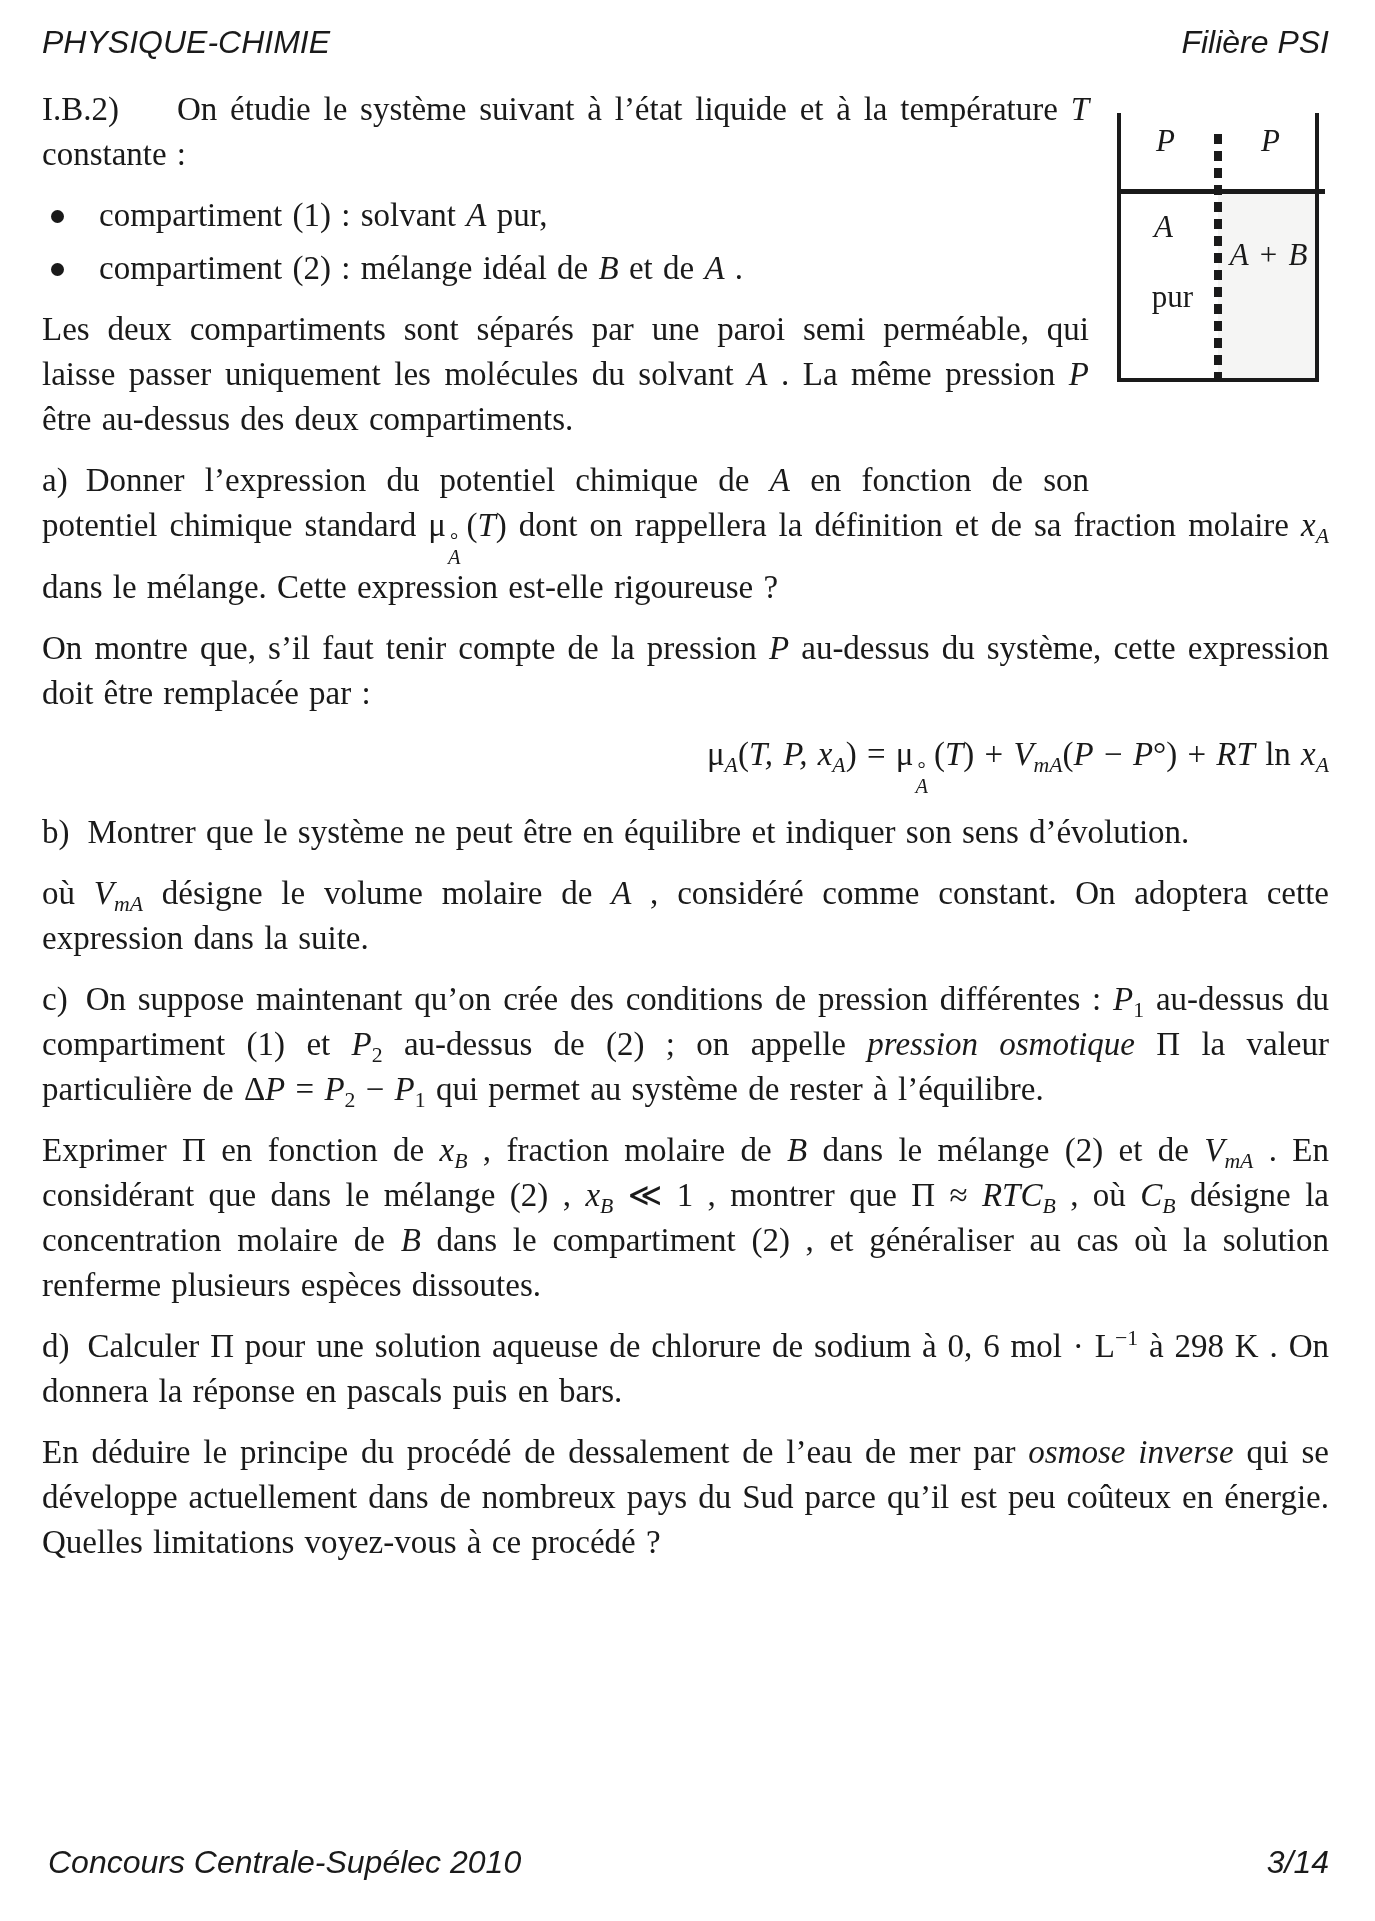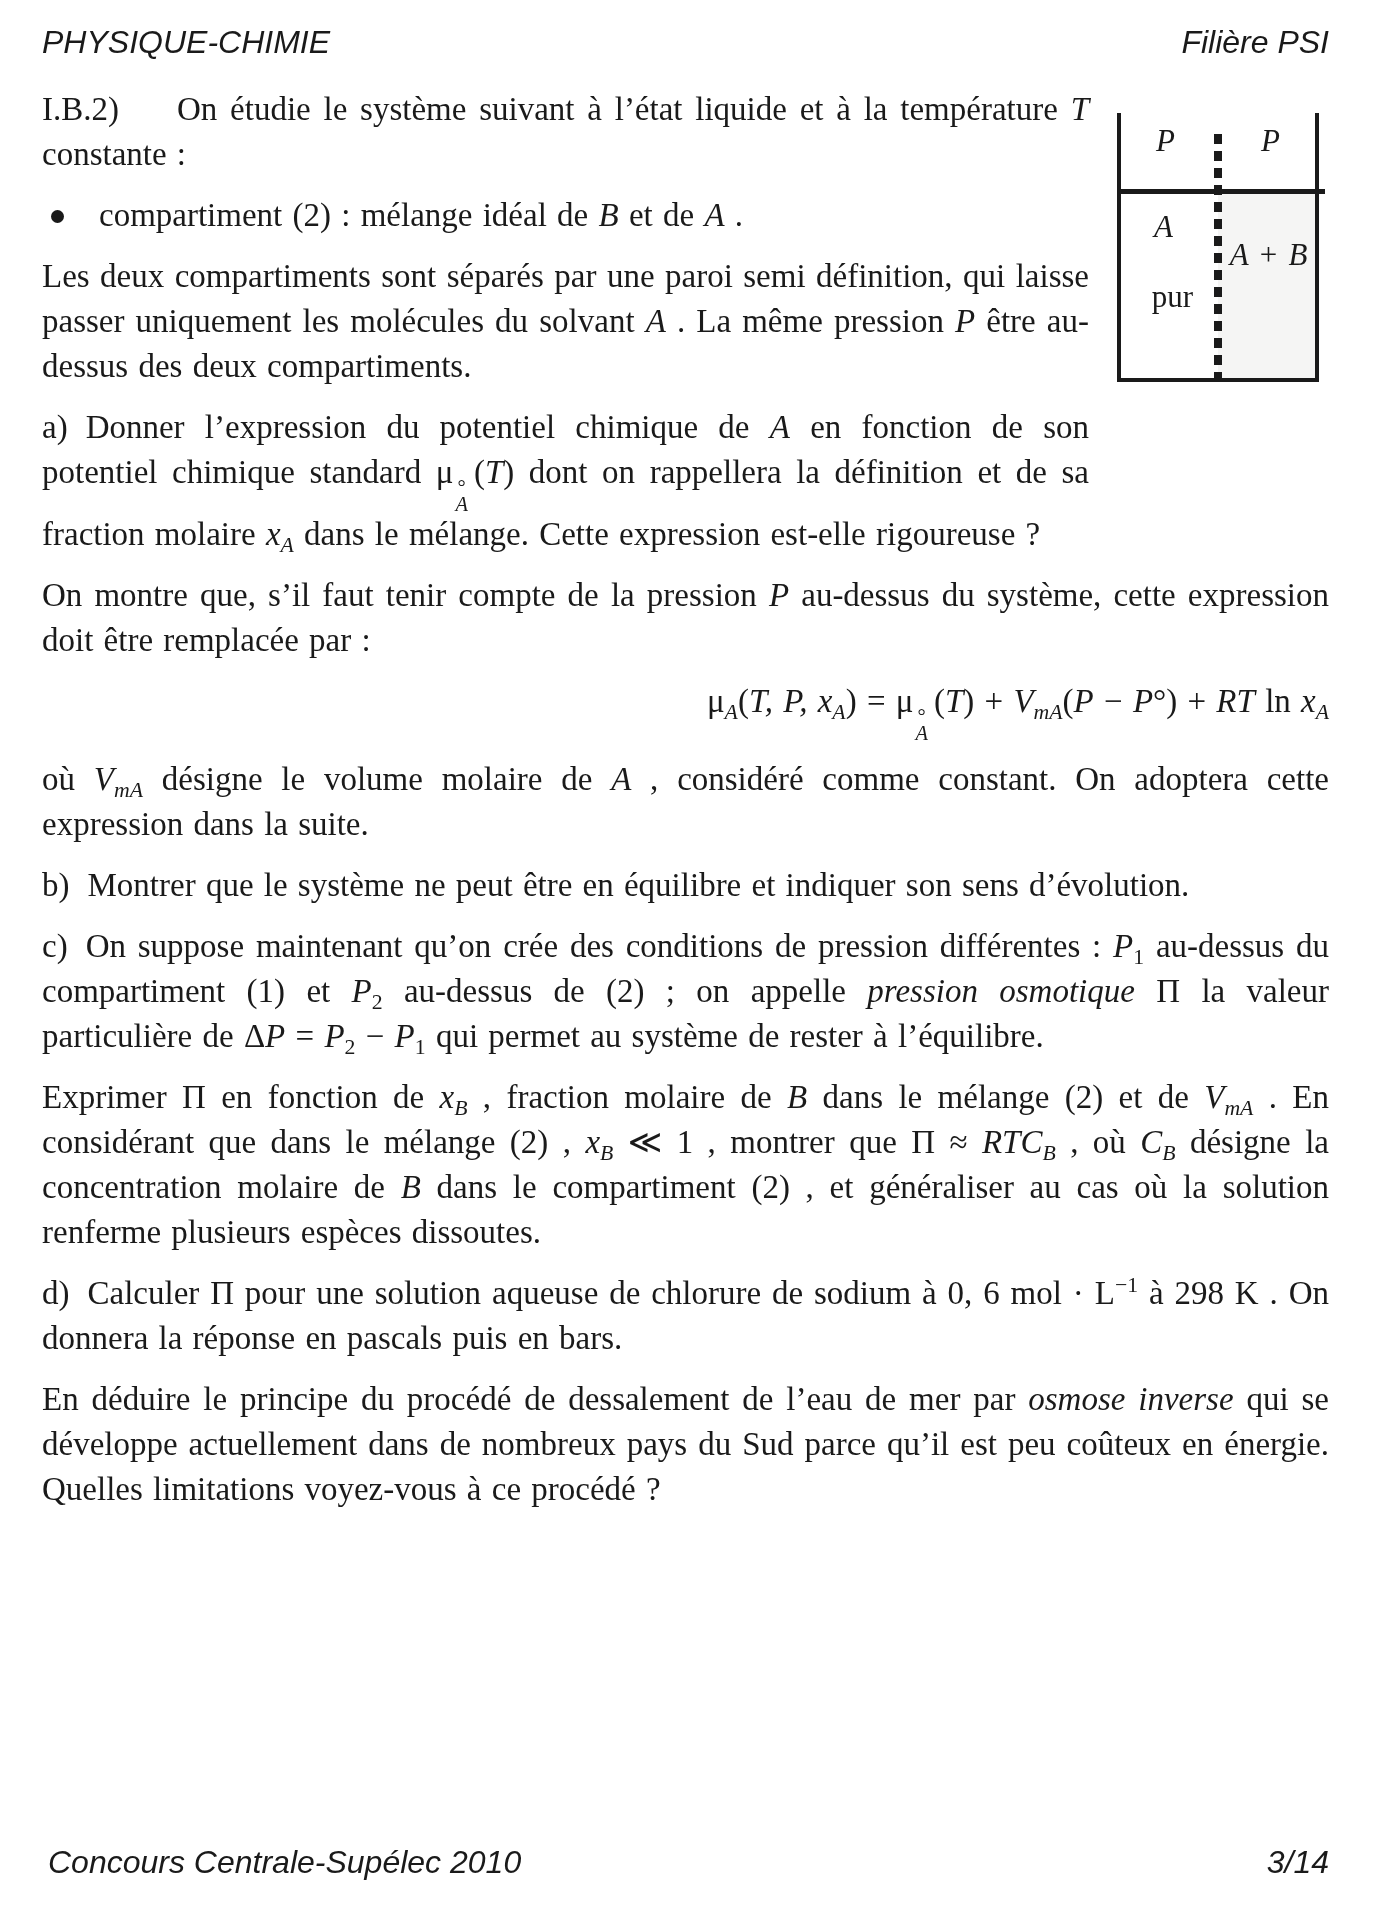--- a/index.html
+++ b/index.html
@@ -83,41 +83,42 @@
           <span class="vlabel lbl-p-right">P</span>
           <span class="vlabel lbl-a">A</span>
           <span class="lbl-pur">pur</span>
           <span class="vlabel lbl-ab">A + B</span>
         </div>
       </figure>
 
       <p class="para"><span class="sec-label">I.B.2)</span><span><span>On étudie le système suivant à l’état liquide et à la température </span><i>T</i><span> constante :</span></span></p>
 
       <ul class="bullets">
+        <li><span><span>compartiment (1) : solvant </span><i>A</i><span> pur,</span></span></li>
         <li><span><span>compartiment (2) : mélange idéal de </span><i>B</i><span> et de </span><i>A</i><span> .</span></span></li>
       </ul>
 
-      <p class="para"><span><span>Les deux compartiments sont séparés par une paroi semi définition, qui laisse passer uniquement les molécules du solvant </span><i>A</i><span> . La même pression </span><i>P</i><span> être au-dessus des deux compartiments.</span></span></p>
+      <p class="para"><span><span>Les deux compartiments sont séparés par une paroi semi perméable, qui laisse passer uniquement les molécules du solvant </span><i>A</i><span> . La même pression </span><i>P</i><span> être au-dessus des deux compartiments.</span></span></p>
     </section>
 
     <p class="para"><span class="item-label">a)</span><span><span>Donner l’expression du potentiel chimique de </span><i>A</i><span> en fonction de son potentiel chimique standard μ</span><span class="stack">
             <span class="top">°</span>
             <span class="bot">A</span>
           </span><span>(</span><i>T</i><span>) dont on rappellera la définition et de sa fraction molaire </span><i>x</i><sub class="it">A</sub><span> dans le mélange. Cette expression est-elle rigoureuse ?</span></span></p>
 
     <p class="para"><span><span>On montre que, s’il faut tenir compte de la pression </span><i>P</i><span> au-dessus du système, cette expression doit être remplacée par :</span></span></p>
 
     <p class="para formula"><span><span>μ</span><sub class="it">A</sub><span>(</span><i>T, P, x</i><sub class="it">A</sub><span>)  =  μ</span><span class="stack">
             <span class="top">°</span>
             <span class="bot">A</span>
           </span><span>(</span><i>T</i><span>) + </span><i>V</i><sub class="it">mA</sub><span>(</span><i>P</i><span> − </span><i>P</i><span>°) + </span><i>RT</i><span> ln </span><i>x</i><sub class="it">A</sub></span></p>
 
+    <p class="para"><span class="item-label">b)</span><span><span>Montrer que le système ne peut être en équilibre et indiquer son sens d’évolution.</span></span></p>
+
     <p class="para"><span><span>où </span><i>V</i><sub class="it">mA</sub><span> désigne le volume molaire de </span><i>A</i><span> , considéré comme constant. On adoptera cette expression dans la suite.</span></span></p>
-
-    <p class="para"><span class="item-label">b)</span><span><span>Montrer que le système ne peut être en équilibre et indiquer son sens d’évolution.</span></span></p>
 
     <p class="para"><span class="item-label">c)</span><span><span>On suppose maintenant qu’on crée des conditions de pression différentes : </span><i>P</i><sub>1</sub><span> au-dessus du compartiment (1) et </span><i>P</i><sub>2</sub><span> au-dessus de (2) ; on appelle </span><i>pression osmotique</i><span> Π la valeur particulière de Δ</span><i>P</i><span> = </span><i>P</i><sub>2</sub><span> − </span><i>P</i><sub>1</sub><span> qui permet au système de rester à l’équilibre.</span></span></p>
 
     <p class="para"><span><span>Exprimer Π en fonction de </span><i>x</i><sub class="it">B</sub><span> , fraction molaire de </span><i>B</i><span> dans le mélange (2) et de </span><i>V</i><sub class="it">mA</sub><span> . En considérant que dans le mélange (2) , </span><i>x</i><sub class="it">B</sub><span> ≪ 1 , montrer que Π ≈ </span><i>RTC</i><sub class="it">B</sub><span> , où </span><i>C</i><sub class="it">B</sub><span> désigne la concentration molaire de </span><i>B</i><span> dans le compartiment (2) , et généraliser au cas où la solution renferme plusieurs espèces dissoutes.</span></span></p>
 
     <p class="para"><span class="item-label">d)</span><span><span>Calculer Π pour une solution aqueuse de chlorure de sodium à 0, 6 mol · L</span><sup>−1</sup><span> à 298 K . On donnera la réponse en pascals puis en bars.</span></span></p>
 
 
     <p class="para"><span><span>En déduire le principe du procédé de dessalement de l’eau de mer par </span><i>osmose inverse</i><span> qui se développe actuellement dans de nombreux pays du Sud parce qu’il est peu coûteux en énergie. Quelles limitations voyez-vous à ce procédé ?</span></span></p>
 

